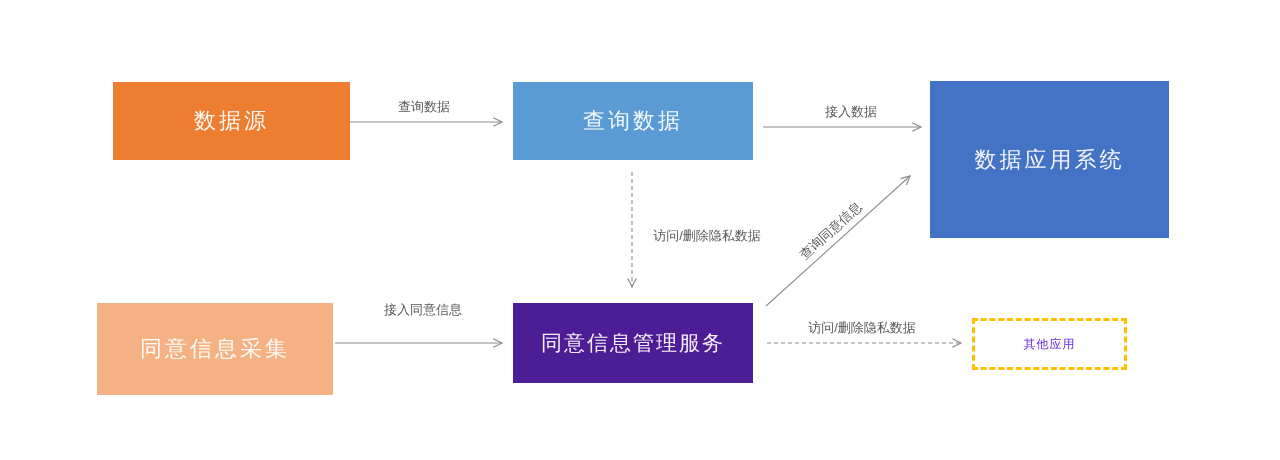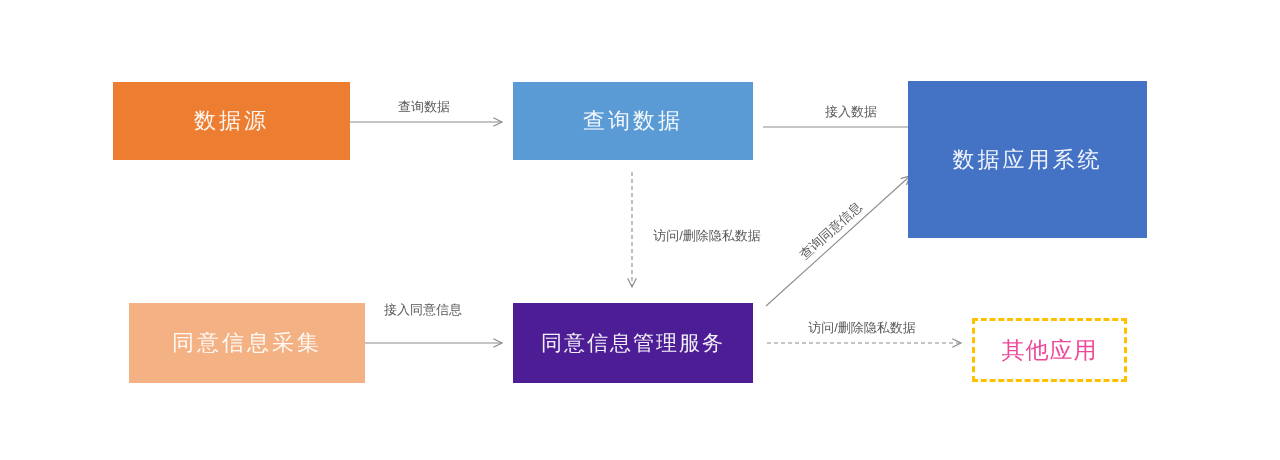--- a/index.html
+++ b/index.html
@@ -22,30 +22,30 @@
     display: flex;
     align-items: center;
     justify-content: center;
     color: rgba(255,255,255,0.93);
     font-size: 22px;
     letter-spacing: 3px;
     text-align: center;
   }
   .box-data-source        { left: 97px;  top: 82px;  width: 237px; height: 78px;  background: #ED7D31; margin-left: 16px; }
   .box-dataset-mgmt       { left: 513px; top: 82px;  width: 240px; height: 78px;  background: #5B9BD5; }
-  .box-data-app-system    { left: 908px; top: 81px;  width: 239px; height: 157px; background: #4472C4; }
-  .box-consent-collect    { left: 97px;  top: 303px; width: 236px; height: 80px;  background: #F4B183; margin-left: 32px; }
+  .box-data-app-system    { left: 930px; top: 81px;  width: 239px; height: 157px; background: #4472C4; }
+  .box-consent-collect    { left: 97px;  top: 303px; width: 236px; height: 92px;  background: #F4B183; }
   .box-consent-mgmt       { left: 513px; top: 303px; width: 240px; height: 80px;  background: #4c1d95; font-size: 21px; letter-spacing: 2px; }
   .box-other-apps {
-    left: 972px; top: 318px; width: 155px; height: 64px;
+    left: 972px; top: 318px; width: 155px; height: 52px;
     background: #ffffff;
     border: 3px dashed #FFC000;
     box-sizing: border-box;
-    color: #ec4899;
-    font-size: 23px;
+    color: #6d28d9;
+    font-size: 12px;
     letter-spacing: 1px;
   }
   .edge-label {
     position: absolute;
     color: #595959;
     font-size: 13px;
     white-space: nowrap;
     transform: translate(-50%, -50%);
   }
   .el-ingest-data     { left: 424px; top: 107px; }

